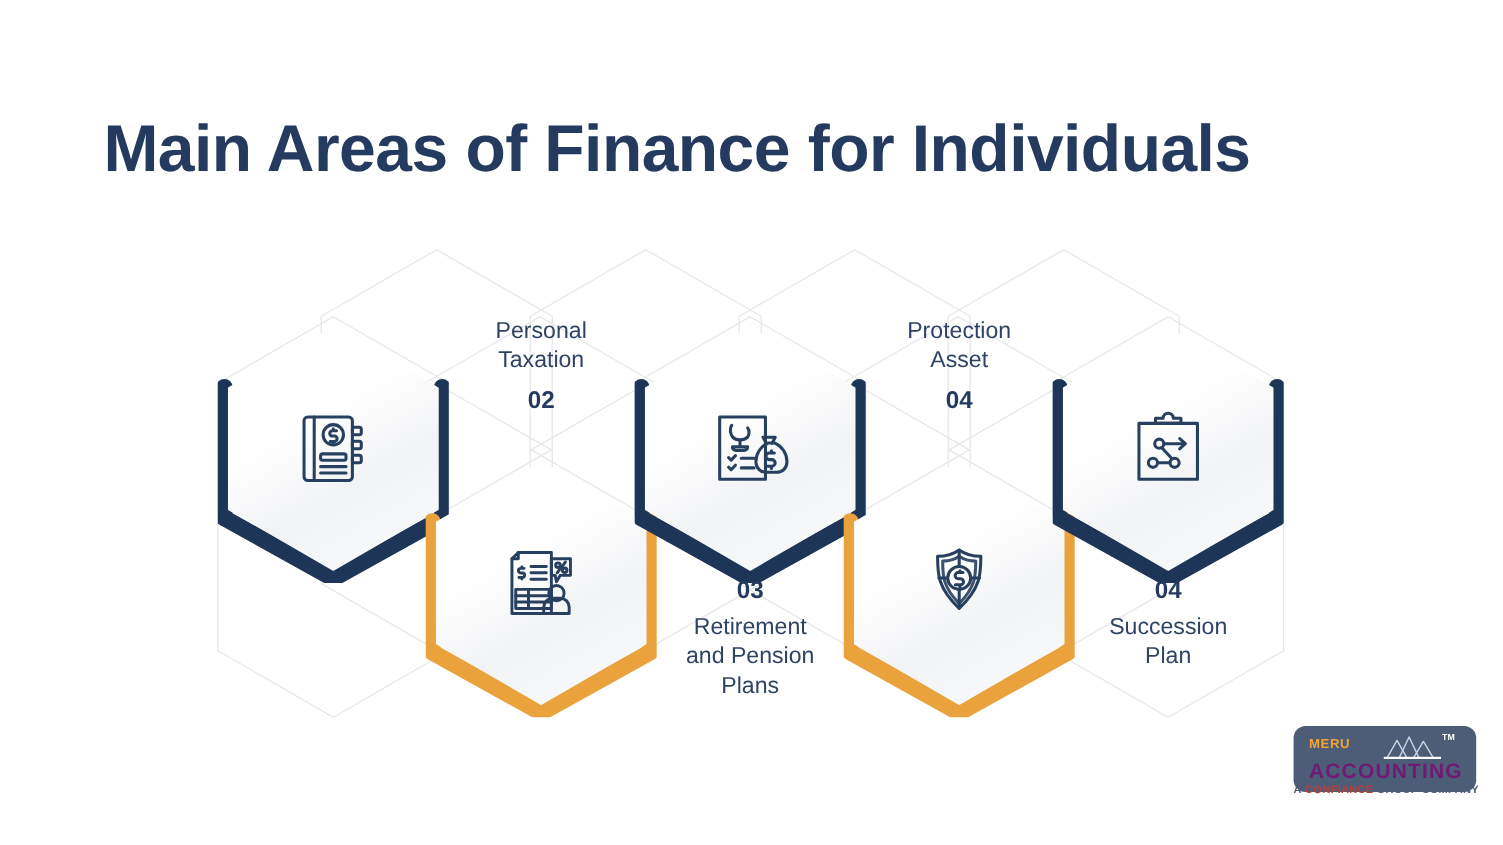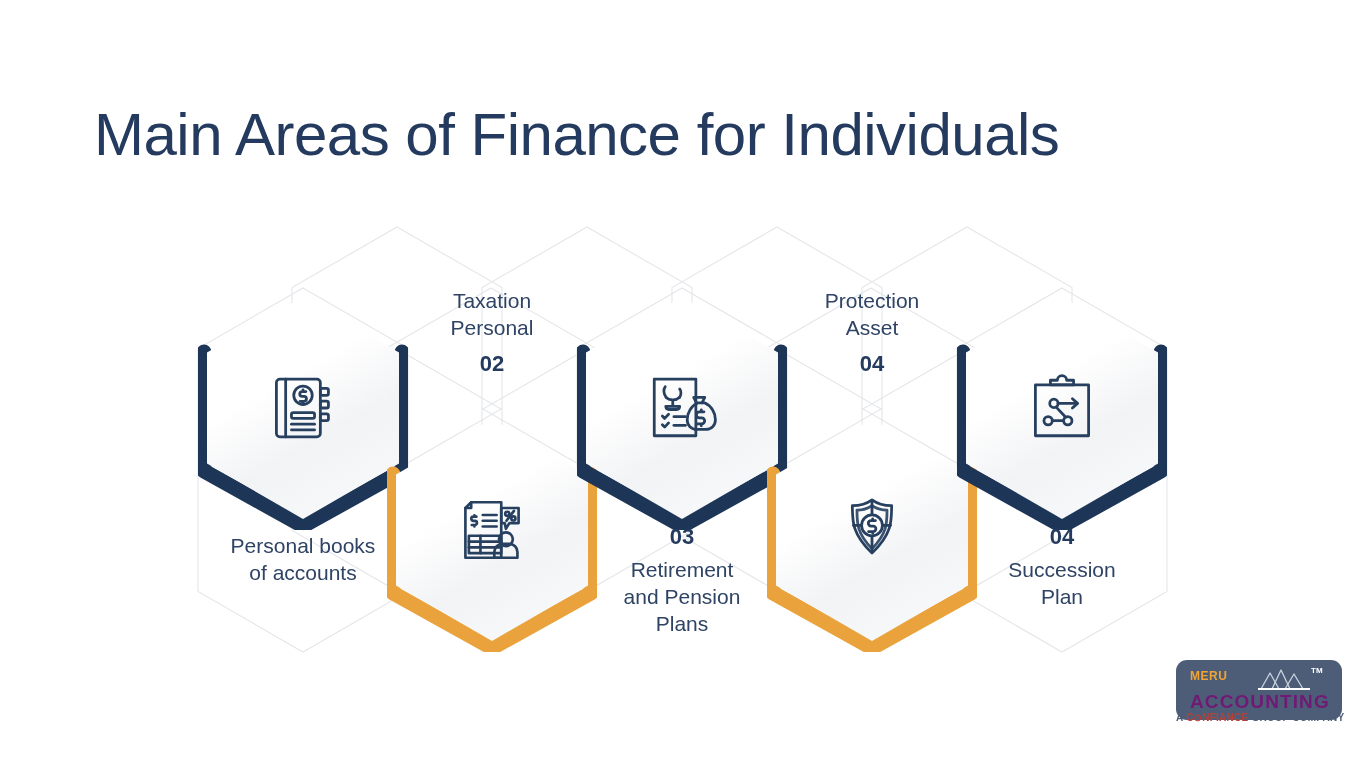--- a/index.html
+++ b/index.html
@@ -7,21 +7,21 @@
     width:1366px; height:768px;
     background:#ffffff;
     font-family:"Liberation Sans", sans-serif;
     overflow:hidden;
   }
   #stage { position:relative; width:1366px; height:768px; background:#fff; }
 
   
   #page-title {
     position:absolute; left:94px; top:100px;
-    font-size:60px; font-weight:normal; letter-spacing:-0.5px;
+    font-size:60px; font-weight:bold; letter-spacing:-0.5px;
     color:#243a5e; white-space:nowrap;
   }
 
   
   #hex-grid { position:absolute; left:0; top:0; width:1366px; height:768px; }
 
   
   #diagram { position:absolute; left:0; top:0; width:1366px; height:768px; }
 
   .hex-cell { position:absolute; width:210px; height:242px; }
@@ -124,24 +124,20 @@
             <line x1="22" y1="46" x2="42" y2="46"></line>
             <line x1="22" y1="51" x2="42" y2="51"></line>
             <rect x="47" y="15" width="7" height="6" rx="1.6"></rect>
             <rect x="47" y="26" width="7" height="6" rx="1.6"></rect>
             <rect x="47" y="37" width="7" height="6" rx="1.6"></rect>
           </svg>
         </span>
       </div>
     </div>
     <div class="caption" style="left:188px; top:525px;">
-      <div class="lbl">
-        <div>Personal books</div>
-        <div>of accounts</div>
-      </div>
     </div>
 
     <div class="hex-cell" style="left:387px; top:410px;">
       <svg class="hex-accent" viewBox="0 0 210 242" xmlns="http://www.w3.org/2000/svg">
         <path d="M6 64 L6 183 L105 238 L204 183 L204 64" fill="none" stroke="#eaa33c" stroke-width="15" stroke-linecap="round" stroke-linejoin="round"></path>
       </svg>
       <div class="hex-tile">
         <span class="hex-icon">
           <svg viewBox="0 0 64 64" fill="none" stroke="#27405f" stroke-width="2.3" stroke-linecap="round" stroke-linejoin="round" xmlns="http://www.w3.org/2000/svg">
             <path d="M9 13l5-5h26v48H9z"></path>
@@ -159,22 +155,22 @@
             <circle cx="50.5" cy="22" r="1.8"></circle>
             <line x1="51" y1="15.5" x2="44.5" y2="24"></line>
             <circle cx="44" cy="40" r="6"></circle>
             <path d="M34 56v-5a7 7 0 017-7h6a7 7 0 017 7v5z"></path>
           </svg>
         </span>
       </div>
     </div>
     <div class="caption above" style="left:377px; top:288px;">
       <div class="lbl">
+        <div>Personal</div>
         <div>Taxation</div>
-        <div>Personal</div>
       </div>
       <div class="num">02</div>
     </div>
 
     <div class="hex-cell" style="left:577px; top:288px;">
       <svg class="hex-accent" viewBox="0 0 210 242" xmlns="http://www.w3.org/2000/svg">
         <path d="M6 64 L6 183 L105 238 L204 183 L204 64" fill="none" stroke="#1d3557" stroke-width="15" stroke-linecap="round" stroke-linejoin="round"></path>
       </svg>
       <div class="hex-tile">
         <span class="hex-icon">

